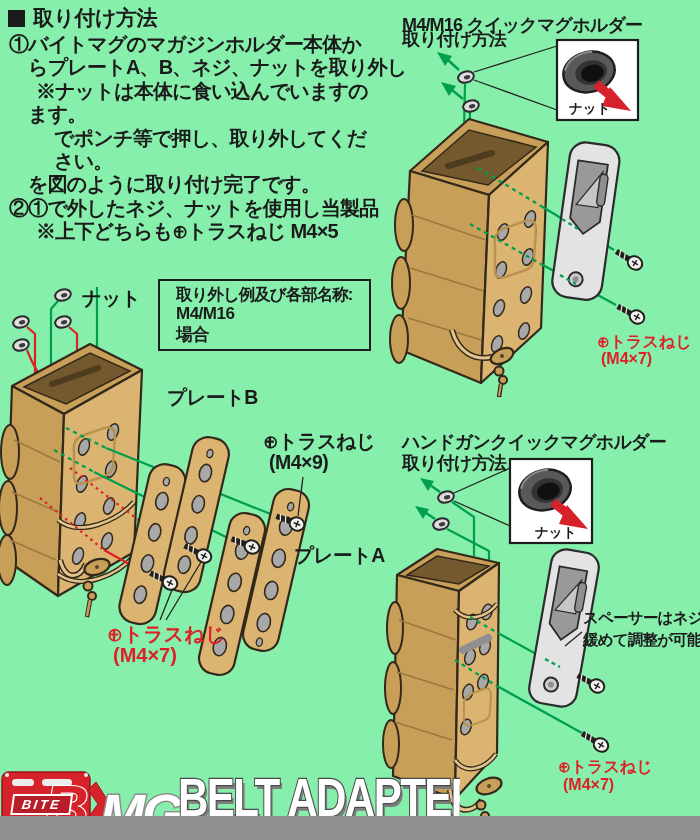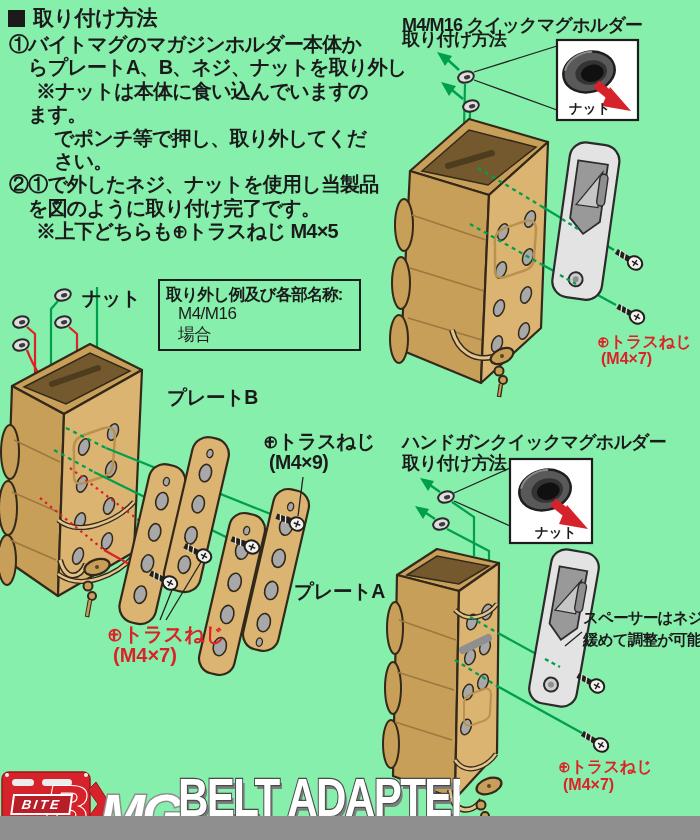--- a/index.html
+++ b/index.html
@@ -23,23 +23,23 @@
 
   
   .lbl-part{font-size:19.5px;font-weight:600;letter-spacing:-0.5px;}
   .lbl-red{color:#dd2127;font-weight:bold;}
   .lbl-red16{font-size:16px;}
   .lbl-red20{font-size:20px;}
   .lbl-nut-s{font-size:13.5px;font-weight:600;}
   .lbl-note{font-size:15.5px;font-weight:bold;letter-spacing:-0.8px;}
 
   .info-box{position:absolute;left:158px;top:279px;width:187px;border:2px solid #1d1d1d;
-            padding:3px 6px 4px 6px;z-index:3;}
+            padding:3px 6px 4px 16px;z-index:3;}
   .info-line1{font-size:16.5px;font-weight:bold;line-height:20px;letter-spacing:-1px;white-space:nowrap;}
-  .info-line{font-size:17px;font-weight:400;line-height:20.5px;letter-spacing:-0.5px;white-space:nowrap;margin-left:12px;}
+  .info-line{font-size:17px;font-weight:700;line-height:20.5px;letter-spacing:-0.5px;white-space:nowrap;}
 
   .logo-art text{font-family:"Liberation Sans",sans-serif;}
 </style>
 </head>
 <body>
 
 <div class="page">
 
   <svg class="art" width="700" height="840" viewBox="0 0 700 840" aria-hidden="true">
     <defs>
@@ -322,41 +322,41 @@
     <div class="inst-heading">
       <span class="inst-sq"></span>
       <span>取り付け方法</span>
     </div>
     <div class="inst-line i0">①バイトマグのマガジンホルダー本体か</div>
     <div class="inst-line i1">らプレートA、B、ネジ、ナットを取り外し</div>
     <div class="inst-line i1b">※ナットは本体に食い込んでいますの</div>
     <div class="inst-line i1">ます。</div>
     <div class="inst-line i2">でポンチ等で押し、取り外してくだ</div>
     <div class="inst-line i2">さい。</div>
+    <div class="inst-line i1">を図のように取り付け完了です。</div>
     <div class="inst-line i0">②①で外したネジ、ナットを使用し当製品</div>
-    <div class="inst-line i1">を図のように取り付け完了です。</div>
     <div class="inst-line i1b">※上下どちらも⊕トラスねじ M4×5</div>
   </section>
 
   <div class="lbl sec-title" style="left:402px;top:13px;">M4/M16 クイックマグホルダー</div>
   <div class="lbl sec-title" style="left:402px;top:27px;">取り付け方法</div>
   <div class="lbl lbl-nut-s" style="left:569px;top:100px;">ナット</div>
   <div class="lbl lbl-red lbl-red16" style="left:597px;top:332px;">⊕トラスねじ</div>
   <div class="lbl lbl-red lbl-red16" style="left:601px;top:350px;">(M4×7)</div>
 
   <div class="lbl lbl-part" style="left:82px;top:285px;">ナット</div>
   <div class="info-box">
     <div class="info-line1">取り外し例及び各部名称:</div>
     <div class="info-line">M4/M16</div>
     <div class="info-line">場合</div>
   </div>
   <div class="lbl lbl-part" style="left:167px;top:384px;">プレートB</div>
   <div class="lbl lbl-part" style="left:263px;top:428px;">⊕トラスねじ</div>
   <div class="lbl lbl-part" style="left:269px;top:451px;">(M4×9)</div>
-  <div class="lbl lbl-part" style="left:294px;top:578px;">プレートA</div>
+  <div class="lbl lbl-part" style="left:294px;top:542px;">プレートA</div>
   <div class="lbl lbl-red lbl-red20" style="left:107px;top:621px;">⊕トラスねじ</div>
   <div class="lbl lbl-red lbl-red20" style="left:113px;top:644px;">(M4×7)</div>
 
   <div class="lbl sec-title" style="left:402px;top:430px;">ハンドガンクイックマグホルダー</div>
   <div class="lbl sec-title" style="left:402px;top:451px;">取り付け方法</div>
   <div class="lbl lbl-nut-s" style="left:535px;top:524px;">ナット</div>
   <div class="lbl lbl-note" style="left:583px;top:608px;">スペーサーはネジを</div>
   <div class="lbl lbl-note" style="left:583px;top:630px;">緩めて調整が可能</div>
   <div class="lbl lbl-red lbl-red16" style="left:558px;top:757px;">⊕トラスねじ</div>
   <div class="lbl lbl-red lbl-red16" style="left:563px;top:776px;">(M4×7)</div>

